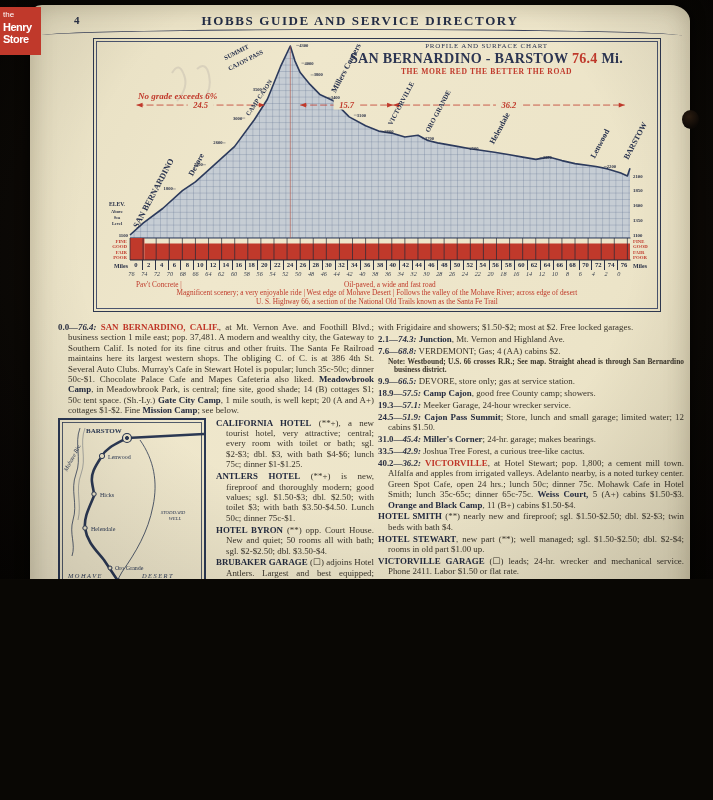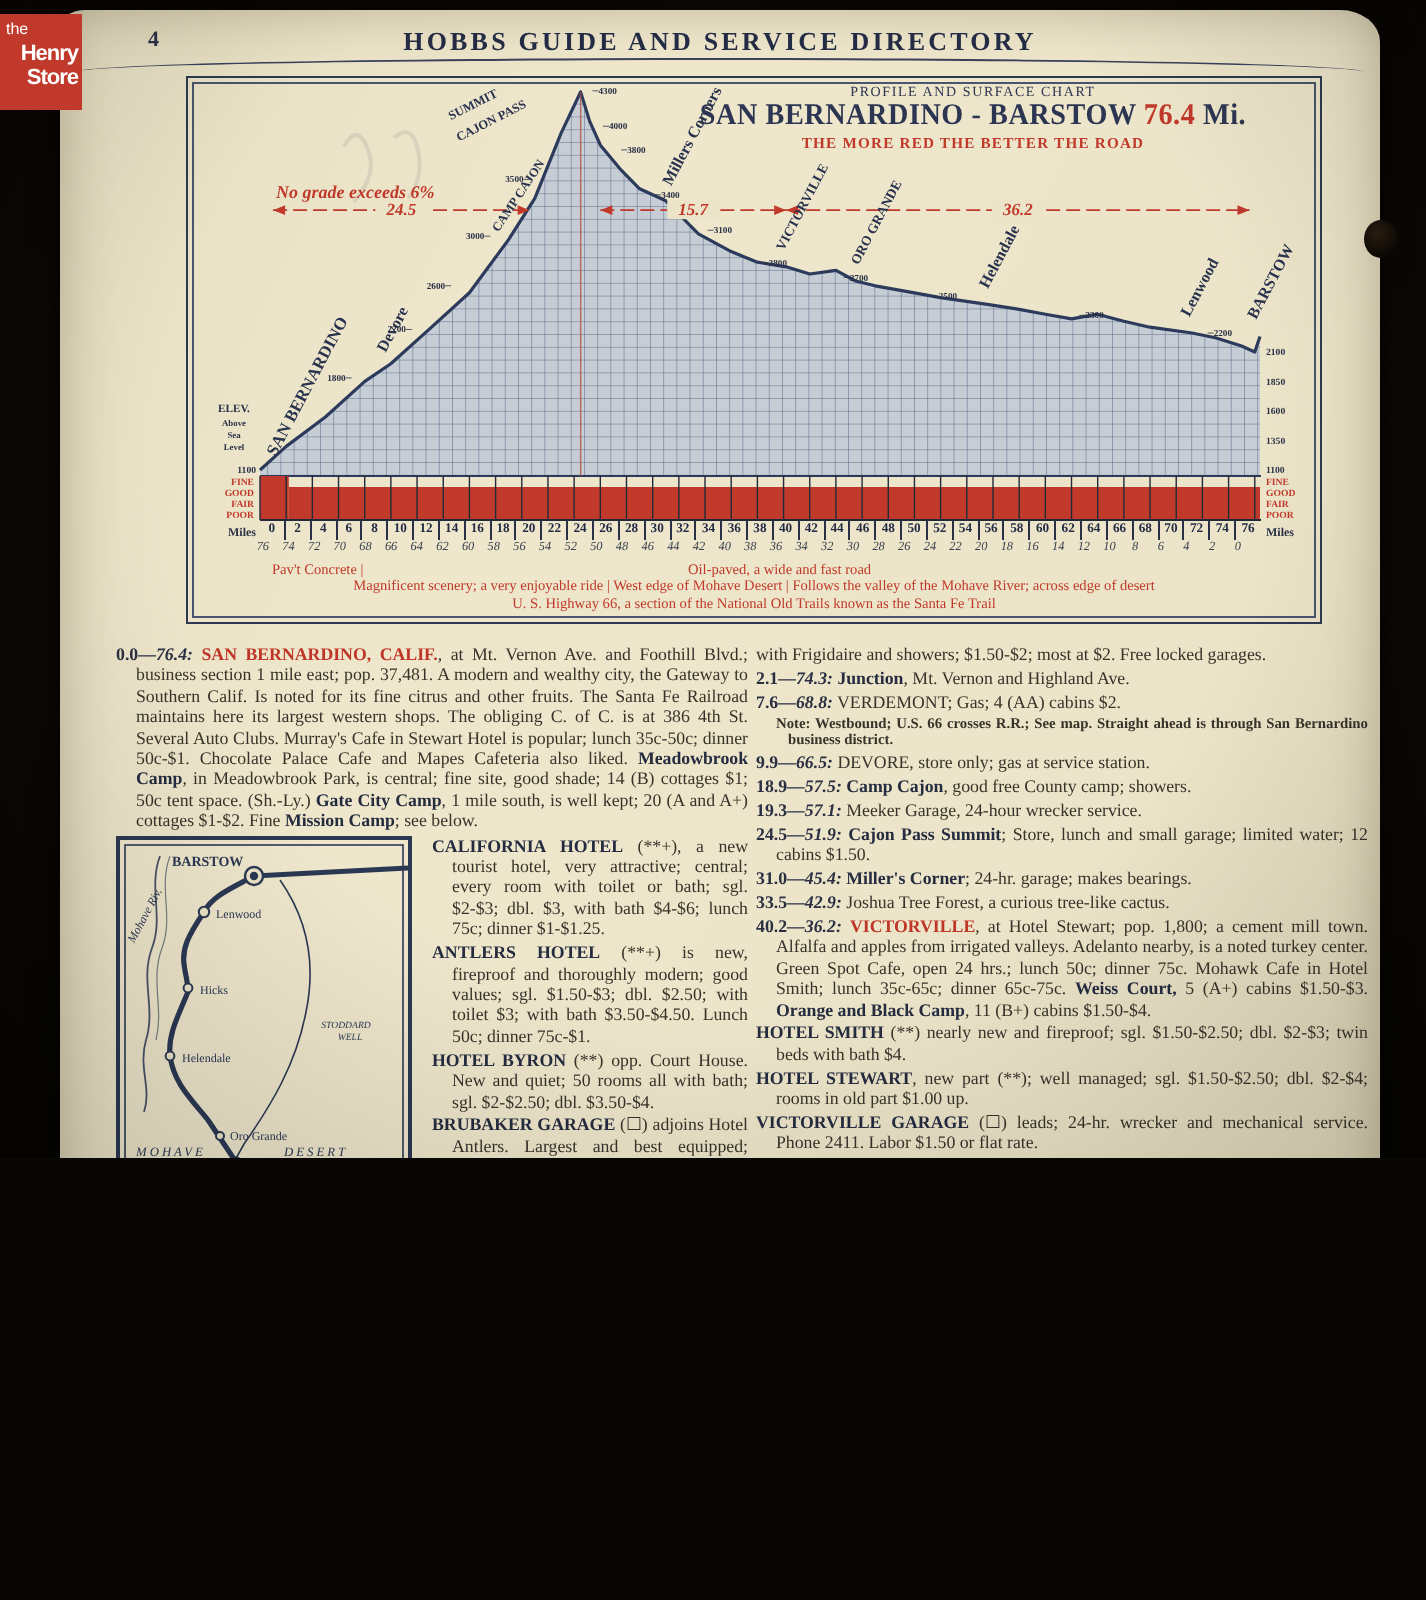--- a/index.html
+++ b/index.html
@@ -11,21 +11,21 @@
     background:linear-gradient(115deg,#e7dfc2 0%, #efe7cc 30%, #ece4c8 70%, #e3dabb 100%);
     border-radius:12px 20px 16px 10px / 10px 16px 20px 12px;
     box-shadow:inset 0 0 26px rgba(70,55,25,.28), 0 0 14px rgba(0,0,0,.8);}
   #vignette{position:absolute;inset:0;pointer-events:none;
     background:radial-gradient(ellipse at 50% 40%, rgba(0,0,0,0) 55%, rgba(0,0,0,.16) 100%);}
   
   #hf-logo{position:absolute;left:0;top:7px;width:36px;height:46px;background:#c0392b;
     color:#fff;font-family:"Liberation Sans",sans-serif;font-weight:bold;
     padding:2px 2px 0 3px;line-height:12px;z-index:5;}
   #hf-logo .l1{font-size:8px;font-weight:normal;}
-  #hf-logo .l2,#hf-logo .l3{font-size:11px;letter-spacing:-.5px;text-align:right;}
+  #hf-logo .l2,#hf-logo .l3{font-size:11px;letter-spacing:-.5px;}
   
   .hdr-num{position:absolute;left:44px;top:9px;font-size:11px;font-weight:bold;color:#2a3147;}
   .hdr-title{position:absolute;left:0;right:0;top:8px;text-align:center;font-size:13px;
     font-weight:bold;letter-spacing:1.6px;color:#232c44;}
   .hdr-rule{position:absolute;left:8px;right:8px;top:24px;height:6px;
     border-top:1.3px solid #39405a;border-radius:50% 50% 0 0/100% 100% 0 0;}
   
   #chart-box{position:absolute;left:63px;top:33px;width:566px;height:272px;
     border:1.7px solid #2e3850;}
   #chart-inner{position:absolute;inset:2px;border:.8px solid #4a546e;}

